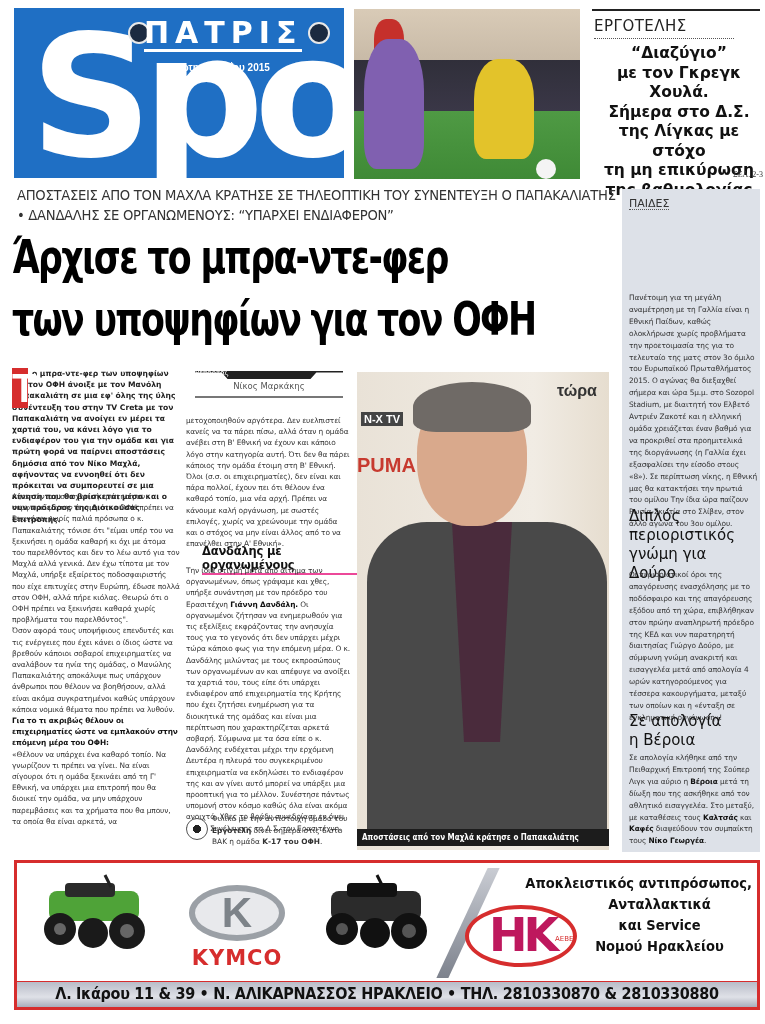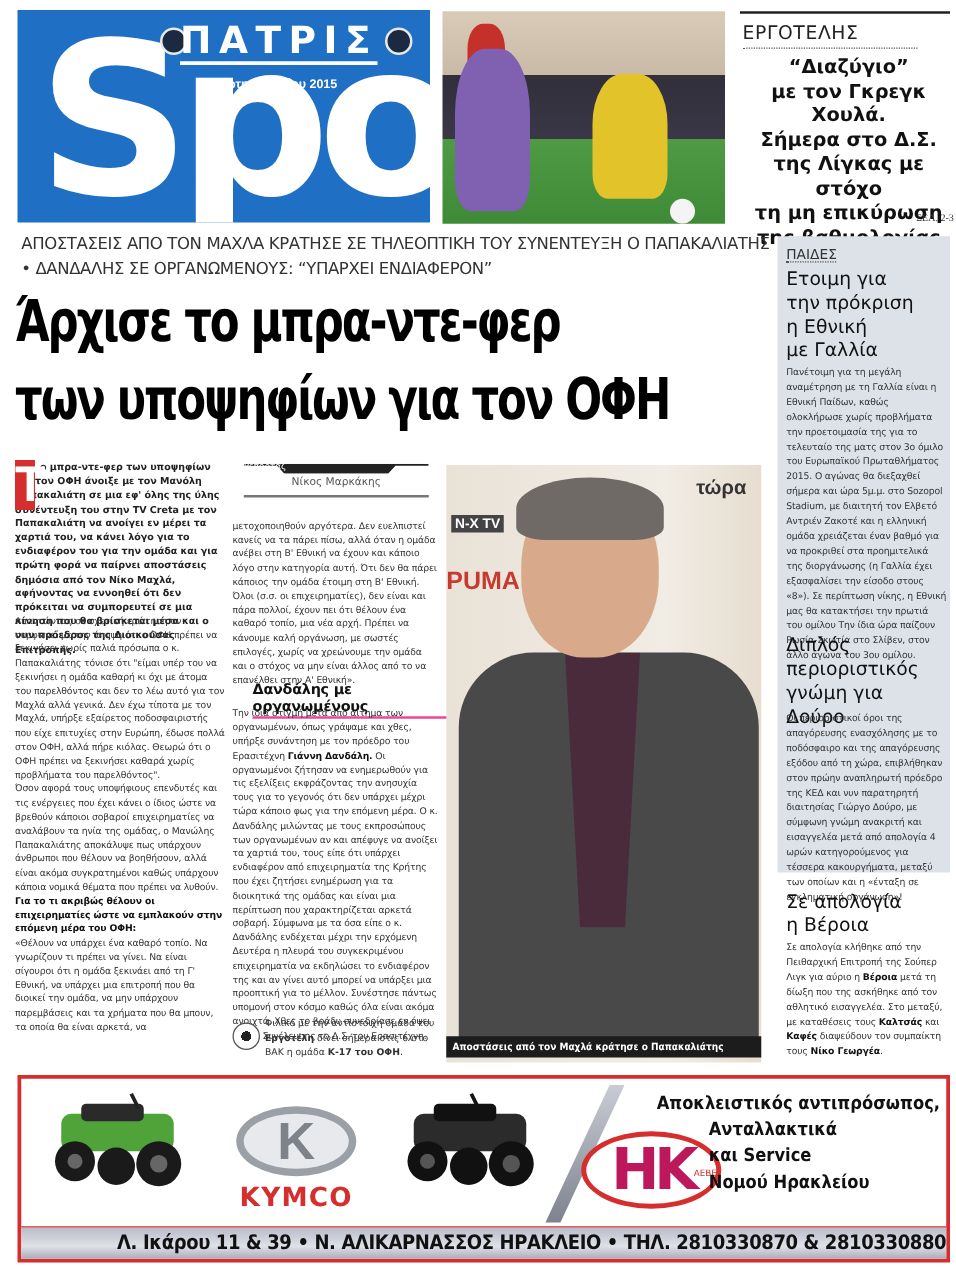--- a/index.html
+++ b/index.html
@@ -30,21 +30,21 @@
 #tr-dotline{left:594px;top:38px;width:140px;border-top:1px dotted #555}
 #tr-head{left:594px;top:44px;width:170px;font:bold 15.5px "DejaVu Sans",sans-serif;line-height:19.5px;color:#111;text-align:center}
 #tr-page{left:733px;top:170px;font:8px "Liberation Serif",serif;color:#333}
 
 
 #kicker1{left:17px;top:188px;font:13.2px "DejaVu Sans",sans-serif;color:#333;letter-spacing:-.3px}
 #kicker2{left:17px;top:208px;font:13.2px "DejaVu Sans",sans-serif;color:#333;letter-spacing:-.3px}
 #headline{left:12px;top:226px;width:600px;font:bold 46px "DejaVu Sans Condensed","DejaVu Sans",sans-serif;line-height:62px;color:#000;letter-spacing:-2px;transform:scaleX(.84);transform-origin:left top;width:720px}
 
 
-#sidebar{left:622px;top:189px;width:138px;height:509px;background:#dde1e8}
+#sidebar{left:622px;top:189px;width:138px;height:663px;background:#dde1e8}
 .sb{position:absolute;left:7px;width:128px}
 #sb-kicker{top:8px;font:11px "DejaVu Sans",sans-serif;color:#333}
 #sb-kline{top:20px;width:40px;border-top:1px dotted #555}
 .sb-h{font:bold 15px "DejaVu Sans",sans-serif;line-height:19px;color:#111;font-weight:normal}
 .sb-p{font:7.4px "DejaVu Sans",sans-serif;line-height:11.9px;color:#333;letter-spacing:-.1px}
 .sb-p b{color:#111}
 #sb-h1{top:25px}
 #sb-p1{top:103px}
 #sb-h2{top:318px}
 #sb-p2{top:380px}
@@ -77,32 +77,32 @@
 #ph-head{left:60px;top:14px;width:110px;height:140px;background:#d9a98c;border-radius:48% 48% 45% 45%}
 #ph-hair{left:56px;top:10px;width:118px;height:50px;background:#6f6a66;border-radius:50% 50% 20% 20%}
 #ph-logo1{left:200px;top:10px;font:bold 16px "Liberation Sans",sans-serif;color:#333}
 #ph-logo2{left:4px;top:40px;font:bold 11px "Liberation Sans",sans-serif;color:#fff;background:#444;padding:1px 3px}
 #ph-logo3{left:0;top:82px;font:bold 20px "Liberation Sans",sans-serif;color:#c73a2f}
 #caption{left:357px;top:829px;width:252px;height:17px;background:#1c1c1c;color:#fff;font:bold 8px "DejaVu Sans Condensed","DejaVu Sans",sans-serif;line-height:17px;padding-left:5px}
 
 
 #ad{left:14px;top:860px;width:746px;height:150px;border:3px solid #d62d2d;background:#fff}
 #ad-bottom{left:0;top:118px;width:740px;height:26px;background:linear-gradient(180deg,#b8bcc8,#dfe1e7 60%,#a9adbb);border-top:1px solid #d62d2d}
-#ad-address{left:0;top:118px;width:740px;text-align:right;font:bold 16px "DejaVu Sans Condensed","DejaVu Sans",sans-serif;line-height:26px;color:#111;letter-spacing:-.3px}
+#ad-address{left:0;top:118px;width:740px;text-align:center;font:bold 16px "DejaVu Sans Condensed","DejaVu Sans",sans-serif;line-height:26px;color:#111;letter-spacing:-.3px}
 .atv{width:120px;height:80px}
 #atv1{left:18px;top:10px}
 #atv2{left:300px;top:10px}
 #kymco-logo{left:172px;top:22px;width:96px;height:56px;border-radius:50%;border:6px solid #9ba0a6;background:#e8e9ec}
 #kymco-k{left:172px;top:24px;width:96px;text-align:center;font:bold 42px "Liberation Sans",sans-serif;color:#7d8389;line-height:52px}
 #kymco-text{left:172px;top:83px;width:96px;text-align:center;font:bold 21px "DejaVu Sans",sans-serif;color:#d62d2d;letter-spacing:1px}
 #hk-logo{left:448px;top:42px;width:112px;height:62px;border:4px solid #d62d2d;border-radius:50%}
 #hk-text{left:472px;top:46px;font:bold 46px "DejaVu Sans",sans-serif;color:#be185d;line-height:52px;letter-spacing:-4px}
 #hk-aebe{left:538px;top:72px;font:7px "DejaVu Sans",sans-serif;color:#d62d2d}
 #ad-lines{left:490px;top:10px;width:245px;text-align:right;font:bold 14.5px "DejaVu Sans Condensed","DejaVu Sans",sans-serif;line-height:21px;color:#111}
-#ad-lines div:nth-child(n+2){text-align:left;padding-left:60px}
+#ad-lines div:nth-child(n+2){text-align:center;padding-left:60px}
 #slash{left:445px;top:5px;width:12px;height:110px;background:linear-gradient(180deg,#c9ccd3,#7d828d);transform:skewX(-25deg)}
 </style>
 </head>
 <body>
 
 <div id="masthead" class="abs">
   <div id="mast-sport" class="abs">Sport</div>
   <div id="face-l" class="abs face"></div>
   <div id="face-r" class="abs face"></div>
   <div id="mast-patris" class="abs">ΠΑΤΡΙΣ</div>
@@ -171,26 +171,20 @@
   <div id="ph-jacket" class="abs"></div>
   <div id="ph-shirt" class="abs"></div>
   <div id="ph-head" class="abs"></div>
   <div id="ph-hair" class="abs"></div>
 </div>
 <div id="caption" class="abs">Αποστάσεις από τον Μαχλά κράτησε ο Παπακαλιάτης</div>
 
 <div id="sidebar" class="abs">
   <div id="sb-kicker" class="sb">ΠΑΙΔΕΣ</div>
   <div id="sb-kline" class="sb"></div>
-  <div id="sb-h1" class="sb sb-h">
-    <div>Ετοιμη για</div>
-    <div>την πρόκριση</div>
-    <div>η Εθνική</div>
-    <div>με Γαλλία</div>
-  </div>
   <div id="sb-p1" class="sb sb-p">Πανέτοιμη για τη μεγάλη αναμέτρηση με τη Γαλλία είναι η Εθνική Παίδων, καθώς ολοκλήρωσε χωρίς προβλήματα την προετοιμασία της για το τελευταίο της ματς στον 3ο όμιλο του Ευρωπαϊκού Πρωταθλήματος 2015. Ο αγώνας θα διεξαχθεί σήμερα και ώρα 5μ.μ. στο Sozopol Stadium, με διαιτητή τον Ελβετό Αντριέν Ζακοτέ και η ελληνική ομάδα χρειάζεται έναν βαθμό για να προκριθεί στα προημιτελικά της διοργάνωσης (η Γαλλία έχει εξασφαλίσει την είσοδο στους «8»). Σε περίπτωση νίκης, η Εθνική μας θα κατακτήσει την πρωτιά του ομίλου Την ίδια ώρα παίζουν Ρωσία-Σκωτία στο Σλίβεν, στον άλλο αγώνα του 3ου ομίλου.</div>
 
   <div id="sb-h2" class="sb sb-h">
     <div>Διπλός</div>
     <div>περιοριστικός</div>
     <div>γνώμη για Δούρο</div>
   </div>
   <div id="sb-p2" class="sb sb-p">Οι περιοριστικοί όροι της απαγόρευσης ενασχόλησης με το ποδόσφαιρο και της απαγόρευσης εξόδου από τη χώρα, επιβλήθηκαν στον πρώην αναπληρωτή πρόεδρο της ΚΕΔ και νυν παρατηρητή διαιτησίας Γιώργο Δούρο, με σύμφωνη γνώμη ανακριτή και εισαγγελέα μετά από απολογία 4 ωρών κατηγορούμενος για τέσσερα κακουργήματα, μεταξύ των οποίων και η «ένταξη σε εγκληματική οργάνωση»!</div>
 
   <div id="sb-h3" class="sb sb-h">

